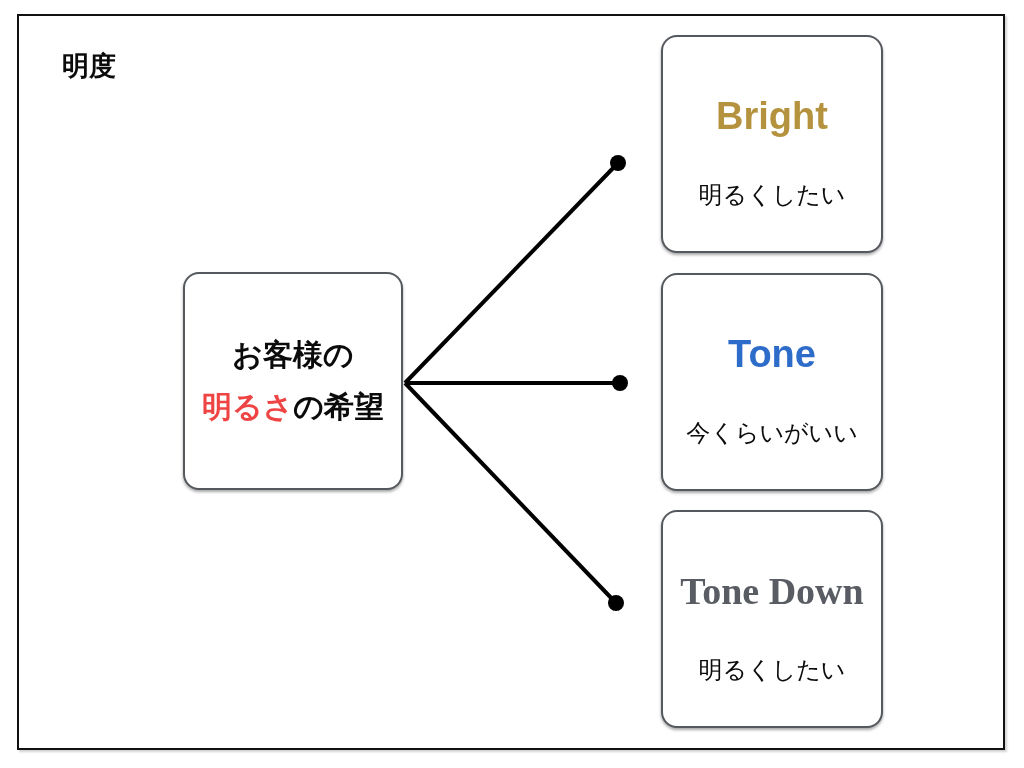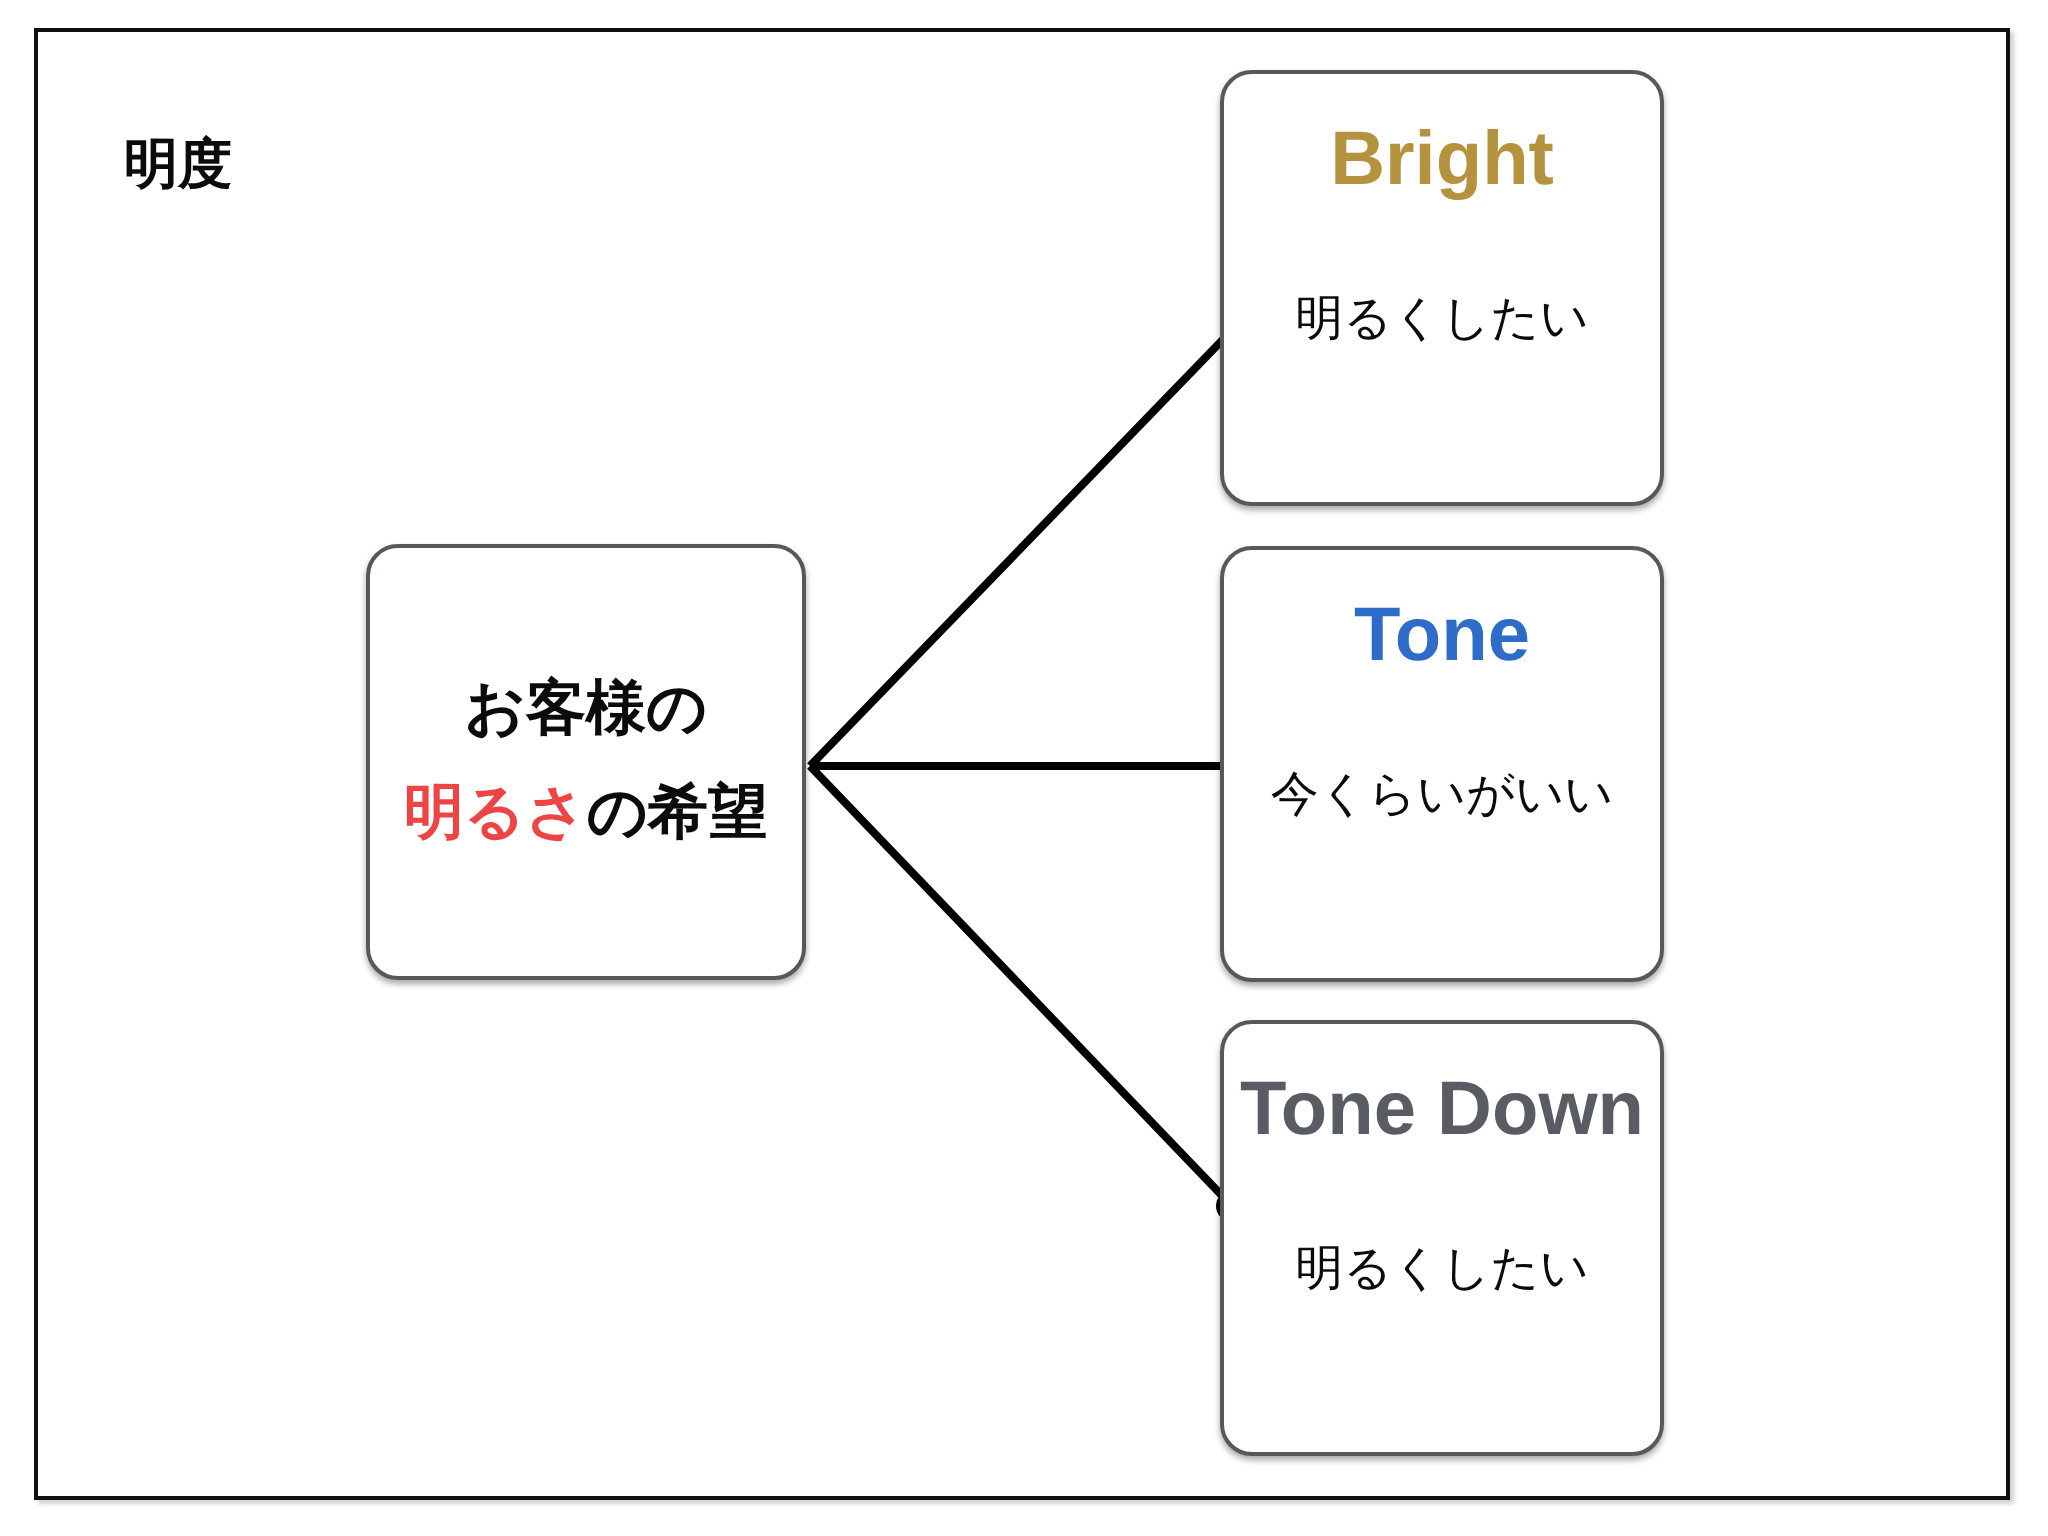--- a/index.html
+++ b/index.html
@@ -44,21 +44,21 @@
     white-space: nowrap;
   }
   .step-number {
     font-size: 42px;
     line-height: 1.0;
   }
   .step-subtitle {
     font-weight: bold;
     font-size: 27px;
     color: #0b0b0b;
-    margin-top: 20px;
+    margin-top: 4px;
   }
   .node {
     position: absolute;
     box-sizing: border-box;
     background: #ffffff;
     border: 2px solid #55595E;
     border-radius: 16px;
     box-shadow: 0 2px 3px rgba(0,0,0,0.35);
   }
   .root-node {
@@ -72,28 +72,28 @@
     align-items: center;
     text-align: center;
   }
   .root-text {
     font-weight: bold;
     font-size: 30px;
     line-height: 1.75;
     color: #0b0b0b;
   }
   .option-node {
-    left: 610px;
+    left: 661px;
     width: 222px;
     height: 218px;
     display: flex;
     flex-direction: column;
     align-items: center;
     text-align: center;
-    padding-top: 22px;
+    padding-top: 58px;
     box-sizing: border-box;
   }
   .option-bright  { top: 35px;  }
   .option-keep    { top: 273px; }
   .option-tonedown{ top: 510px; }
   .option-title {
     font-weight: bold;
     font-size: 38px;
     line-height: 1.15;
     white-space: nowrap;
@@ -146,16 +146,16 @@
     <div class="option-title" style="color: rgb(181, 146, 62);">Bright</div>
     <div class="option-subtitle">明るくしたい</div>
   </div>
 
   <div class="node option-node option-keep">
     <div class="option-title" style="color: rgb(46, 108, 201);">Tone</div>
     <div class="option-subtitle">今くらいがいい</div>
   </div>
 
   <div class="node option-node option-tonedown">
-    <div class="option-title" style="color: rgb(89, 92, 98);">Tone Down</div>
+    <div class="option-title" style="color: rgb(89, 92, 98); font-family: Liberation Serif, serif;">Tone Down</div>
     <div class="option-subtitle">明るくしたい</div>
   </div>
 </div>
 
 </body></html>

